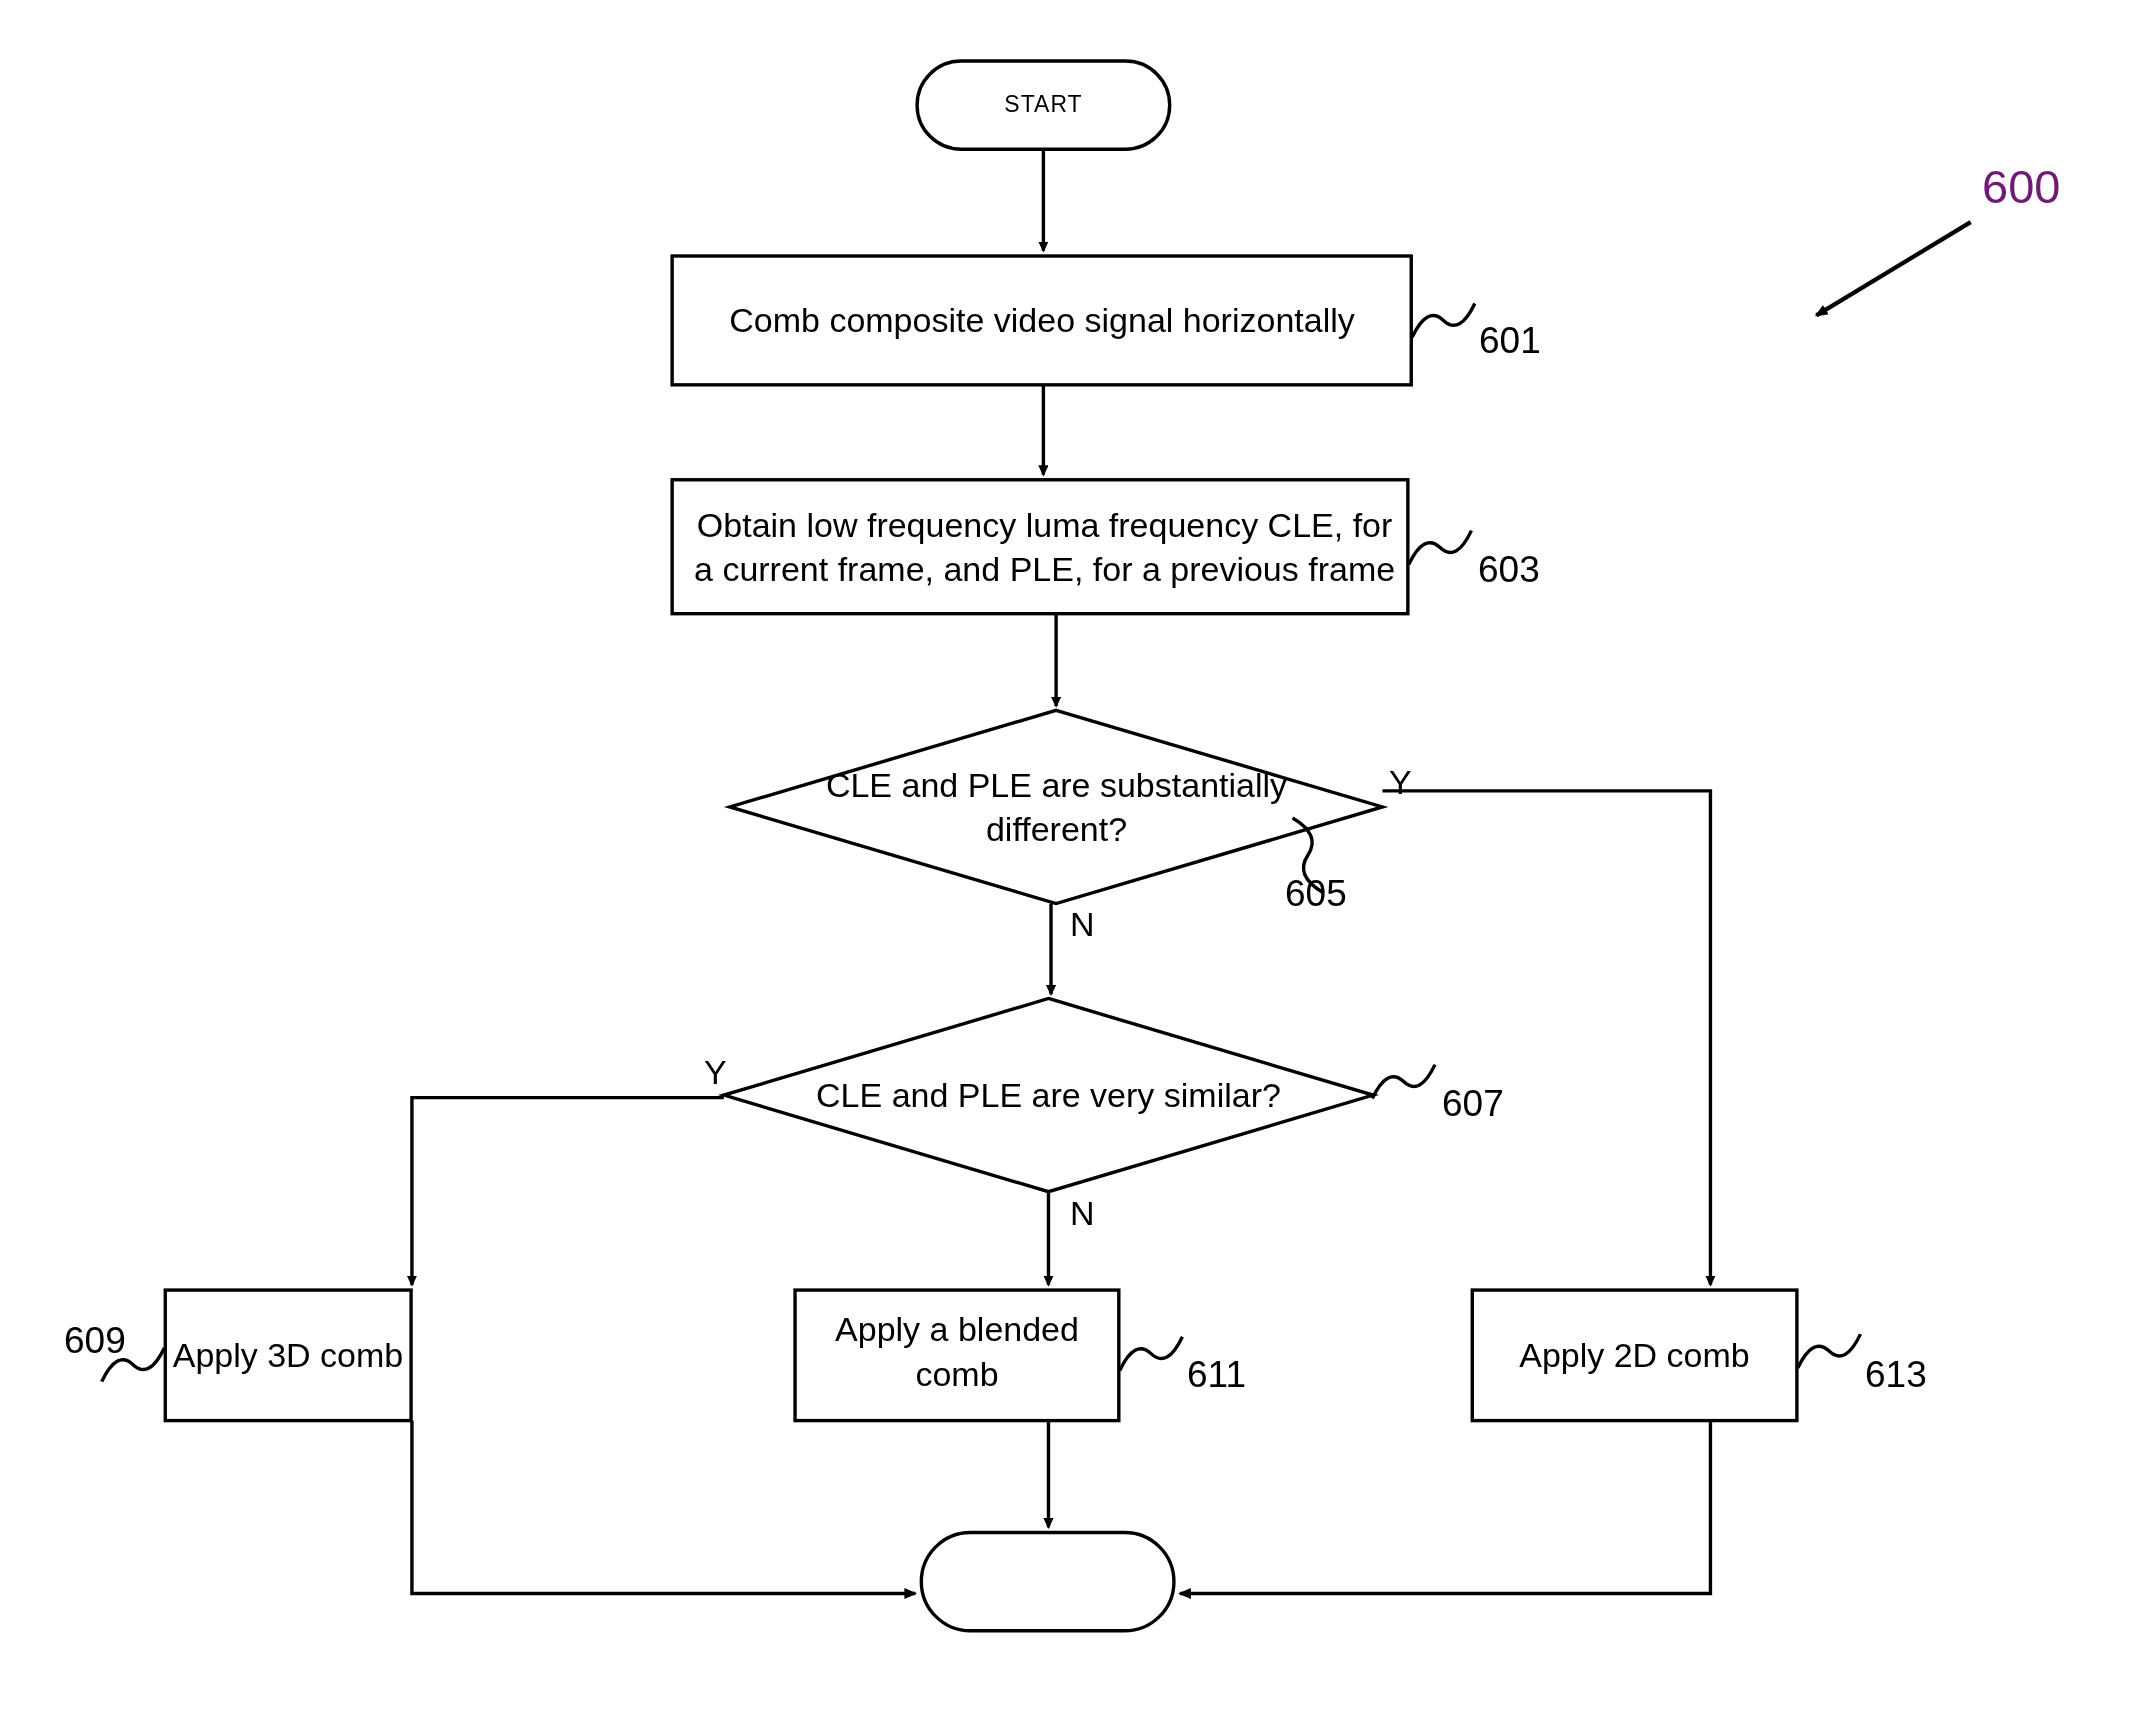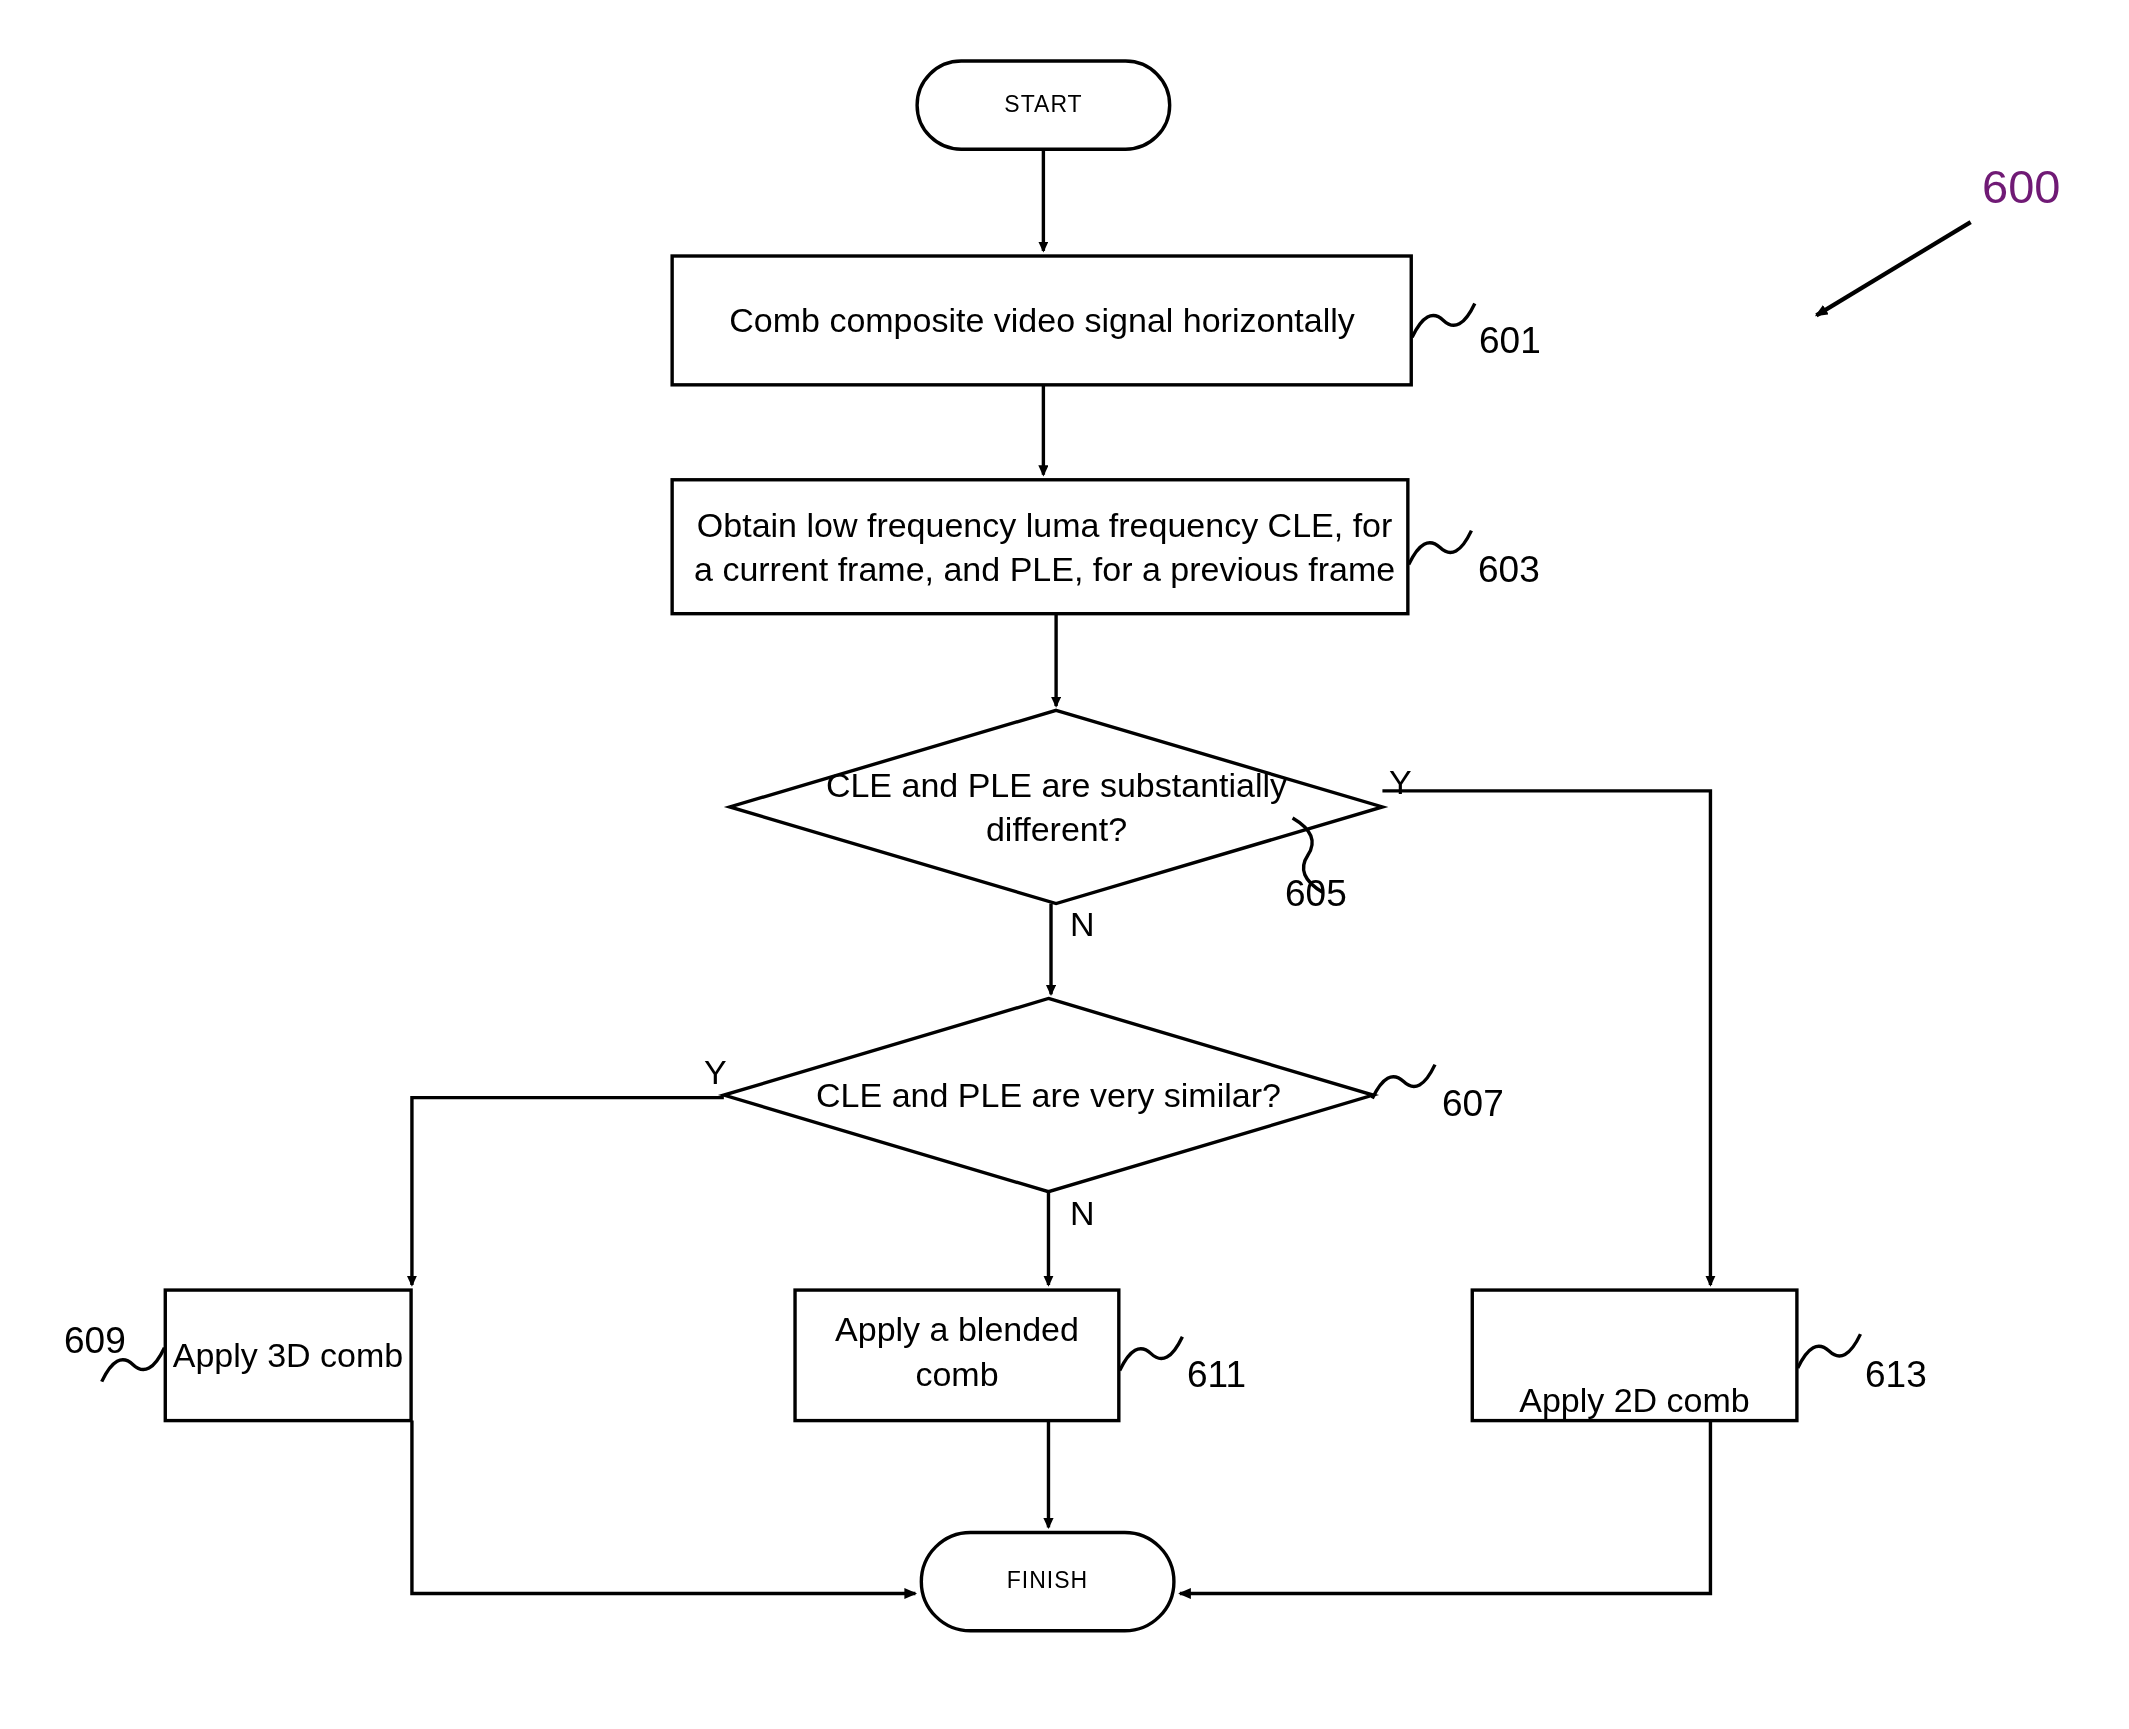--- a/index.html
+++ b/index.html
@@ -135,23 +135,22 @@
   <div class="node-text process-text" style="left:682px; top:480px; width:715px; height:134px; padding:0 5.1px;">Obtain low frequency luma frequency CLE, for a current frame, and PLE, for a previous frame</div>
 
   <div class="node-text decision-text" style="left:819px; top:746px; width:475px; height:122px;">CLE and PLE are substantially different?</div>
 
   <div class="node-text decision-text" style="left:794px; top:1051px; width:509px; height:88px;">CLE and PLE are very similar?</div>
 
   <div class="node-text process-text" style="left:165px; top:1290px; width:246px; height:131px;">Apply 3D comb</div>
 
   <div class="node-text process-text" style="left:795px; top:1290px; width:324px; height:123px;">Apply a blended comb</div>
 
-  <div class="node-text process-text" style="left:1472px; top:1290px; width:325px; height:131px;margin-top:45px;">Apply 2D comb</div>
+  <div class="node-text process-text" style="left:1472px; top:1290px; width:325px; height:131px;">Apply 2D comb</div>
 
-  <div class="node-text terminal-text" style="left:921px; top:1532px; width:253px; height:98px;">FINISH</div>
 
   <div class="ref-label" style="left:1479px; top:320px;">601</div>
 
   <div class="ref-label" style="left:1478px; top:549px;">603</div>
 
   <div class="ref-label" style="left:1285px; top:873px;">605</div>
 
   <div class="ref-label" style="left:1442px; top:1083px;">607</div>
 
   <div class="ref-label" style="left:64px; top:1320px;">609</div>

